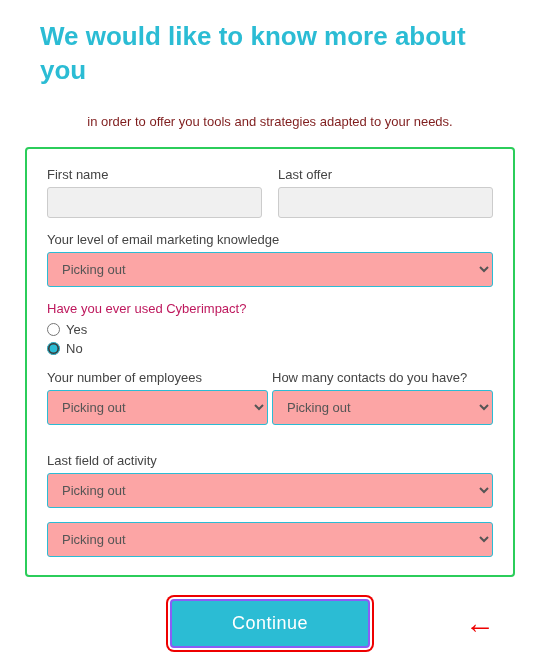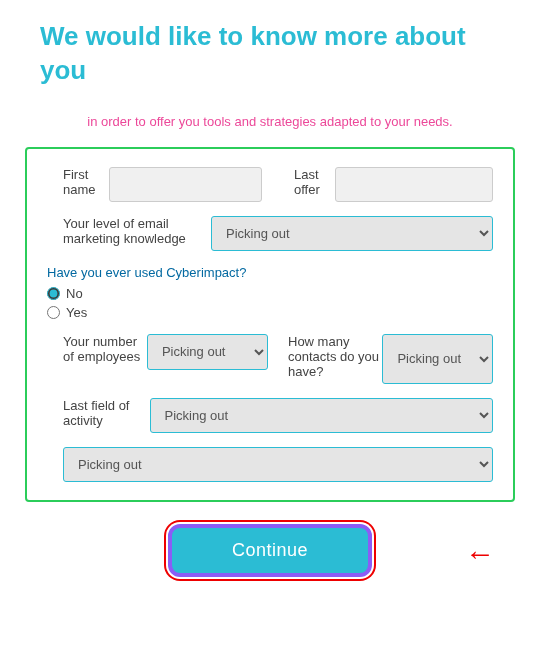--- a/index.html
+++ b/index.html
@@ -26,21 +26,21 @@
       color: #2bbcd4;
       font-size: 26px;
       font-weight: bold;
       line-height: 1.3;
       margin-bottom: 26px;
       max-width: 460px;
     }
 
     .page-subtitle {
       text-align: center;
-      color: #ec4899;
+      color: #7f1d1d;
       font-size: 13px;
       margin-bottom: 18px;
       max-width: 420px;
     }
 
     .form-container {
       border: 2px solid #2bcd5a;
       border-radius: 4px;
       padding: 18px 20px;
       width: 490px;
@@ -48,24 +48,23 @@
     }
 
     .form-row {
       display: flex;
       gap: 4px;
       margin-bottom: 14px;
     }
 
     .form-group {
       display: flex;
-      flex-direction: row;
+      flex-direction: column;
       flex: 1;
       margin-bottom: 14px;
-      margin-left: 16px;
     }
 
     .form-group:last-child {
       margin-bottom: 0;
     }
 
     .form-group label {
       font-size: 13px;
       color: #444;
       margin-bottom: 5px;
@@ -81,34 +80,34 @@
       outline: none;
       width: 100%;
     }
 
     .form-group select {
       border: 1px solid #2bbcd4;
       border-radius: 3px;
       padding: 8px 10px;
       font-size: 13px;
       color: #555;
-      background: #e5e5e5;
+      background: #fca5a5;
       outline: none;
       width: 100%;
       cursor: pointer;
       appearance: auto;
     }
 
     .radio-group {
       margin-bottom: 14px;
     }
 
     .radio-group label.group-label {
       font-size: 13px;
-      color: #0369a1;
+      color: #be185d;
       display: block;
       margin-bottom: 6px;
     }
 
     .radio-option {
       display: flex;
       align-items: center;
       gap: 6px;
       margin-bottom: 4px;
       font-size: 13px;
@@ -125,22 +124,22 @@
       align-items: center;
       justify-content: center;
       margin-top: 22px;
       position: relative;
       width: 490px;
     }
 
     .continue-btn {
       background: #2bbcd4;
       color: #fff;
-      border: 4px solid #8b5cf6;
-      border-radius: 12px;
+      border: 2px solid #8b5cf6;
+      border-radius: 4px;
       padding: 12px 60px;
       font-size: 18px;
       cursor: pointer;
       font-weight: normal;
       letter-spacing: 0.5px;
       outline: none;
       box-shadow: 0 0 0 2px #fff, 0 0 0 4px #e00;
     }
 
     .arrow-indicator {
@@ -185,26 +184,26 @@
   <div class="form-group">
     <label>Your level of email marketing knowledge</label>
     <select>
       <option>Picking out</option>
     </select>
   </div>
 
   <div class="radio-group">
     <label class="group-label">Have you ever used Cyberimpact?</label>
     <div class="radio-option">
+      <input type="radio" name="cyberimpact" value="yes" style="">
+      <span>Yes</span>
+    </div>
+    <div class="radio-option">
       <input type="radio" name="cyberimpact" value="no" checked="" style="">
       <span>No</span>
-    </div>
-    <div class="radio-option">
-      <input type="radio" name="cyberimpact" value="yes" style="">
-      <span>Yes</span>
     </div>
   </div>
 
   <div class="form-row">
     <div class="form-group">
       <label>Your number of employees</label>
       <select>
         <option>Picking out</option>
       </select>
     </div>

